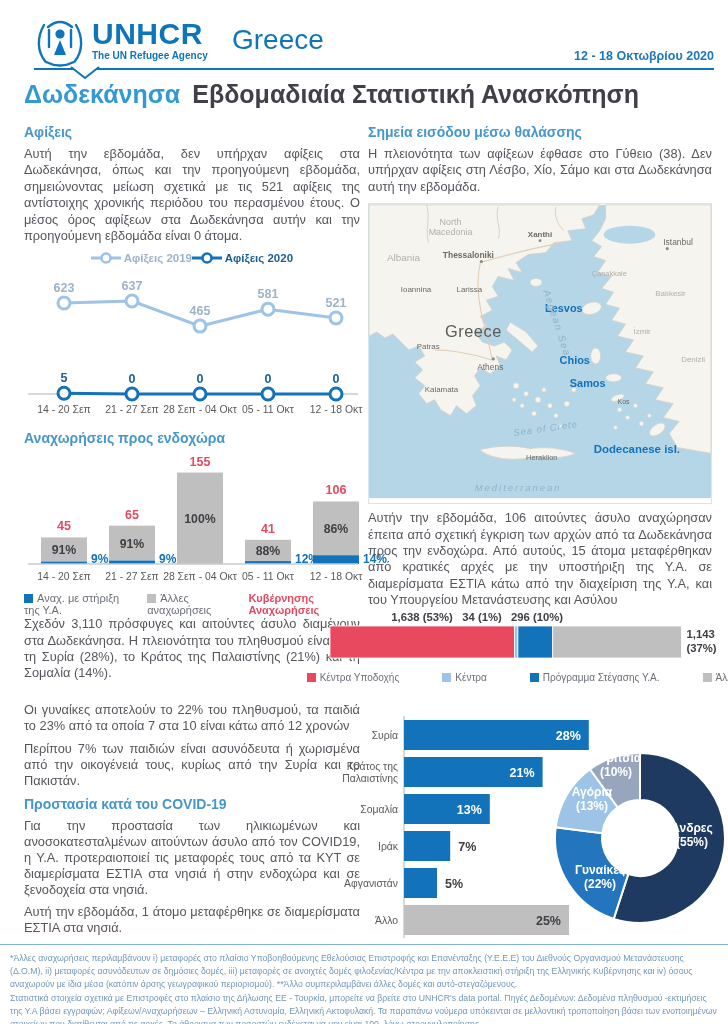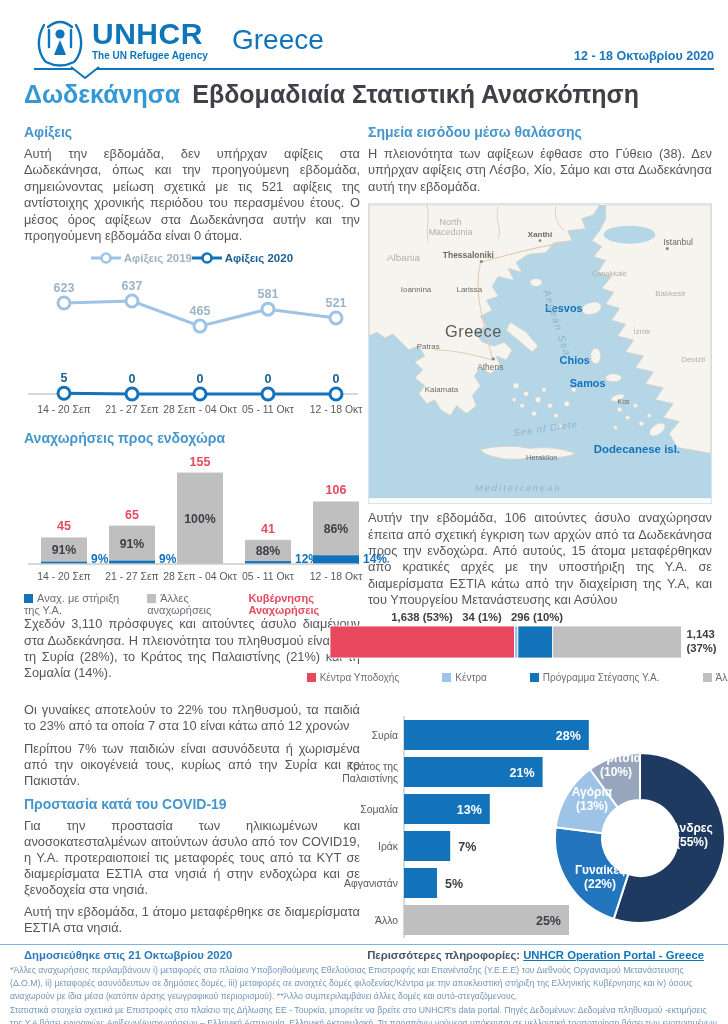--- a/index.html
+++ b/index.html
@@ -314,19 +314,15 @@
     <text x="140" y="96" text-anchor="middle" fill="#fff" font-size="12" font-weight="bold">(55%)</text>
     <text x="48" y="124" text-anchor="middle" fill="#fff" font-size="12" font-weight="bold">Γυναίκες</text>
     <text x="48" y="138" text-anchor="middle" fill="#fff" font-size="12" font-weight="bold">(22%)</text>
     <text x="40" y="46" text-anchor="middle" fill="#fff" font-size="12" font-weight="bold">Αγόρια</text>
     <text x="40" y="60" text-anchor="middle" fill="#fff" font-size="12" font-weight="bold">(13%)</text>
     <text x="64" y="12" text-anchor="middle" fill="#fff" font-size="12" font-weight="bold">Κορίτσια</text>
     <text x="64" y="26" text-anchor="middle" fill="#fff" font-size="12" font-weight="bold">(10%)</text>
   </svg>
 
 <div class="abs" id="footer">
-  <div id="foot-row">
-    <span id="published">Δημοσιεύθηκε στις 21 Οκτωβρίου 2020</span>
-    <span id="moreinfo"><span>Περισσότερες πληροφορίες:</span> <a id="portal-link">UNHCR Operation Portal - Greece</a></span>
-  </div>
   <p class="fineprint">*Άλλες αναχωρήσεις περιλαμβάνουν i) μεταφορές στο πλαίσιο Υποβοηθούμενης Εθελούσιας Επιστροφής και Επανένταξης (Υ.Ε.Ε.Ε) του Διεθνούς Οργανισμού Μετανάστευσης (Δ.Ο.Μ), ii) μεταφορές ασυνόδευτων σε δημόσιες δομές, iii) μεταφορές σε ανοιχτές δομές φιλοξενίας/Κέντρα με την αποκλειστική στήριξη της Ελληνικής Κυβέρνησης και iv) όσους αναχωρούν με ίδια μέσα (κατόπιν άρσης γεωγραφικού περιορισμού). **Άλλο συμπεριλαμβάνει άλλες δομές και αυτό-στεγαζόμενους.</p>
   <p class="fineprint" style="margin-top:1px">Στατιστικά στοιχεία σχετικά με Επιστροφές στο πλαίσιο της Δήλωσης ΕΕ - Τουρκία, μπορείτε να βρείτε στο UNHCR's data portal. Πηγές Δεδομένων: Δεδομένα πληθυσμού -εκτιμήσεις της Υ.Α βάσει εγγραφών; Αφίξεων/Αναχωρήσεων – Ελληνική Αστυνομία, Ελληνική Ακτοφυλακή. Τα παραπάνω νούμερα υπόκεινται σε μελλοντική τροποποίηση βάσει των ενοποιημένων στοιχείων που διατίθενται από τις αρχές. Το άθροισμα των ποσοστών ενδέχεται να μην είναι 100, λόγω στρογγυλοποίησης</p>
 </div>
 
 </body></html>

